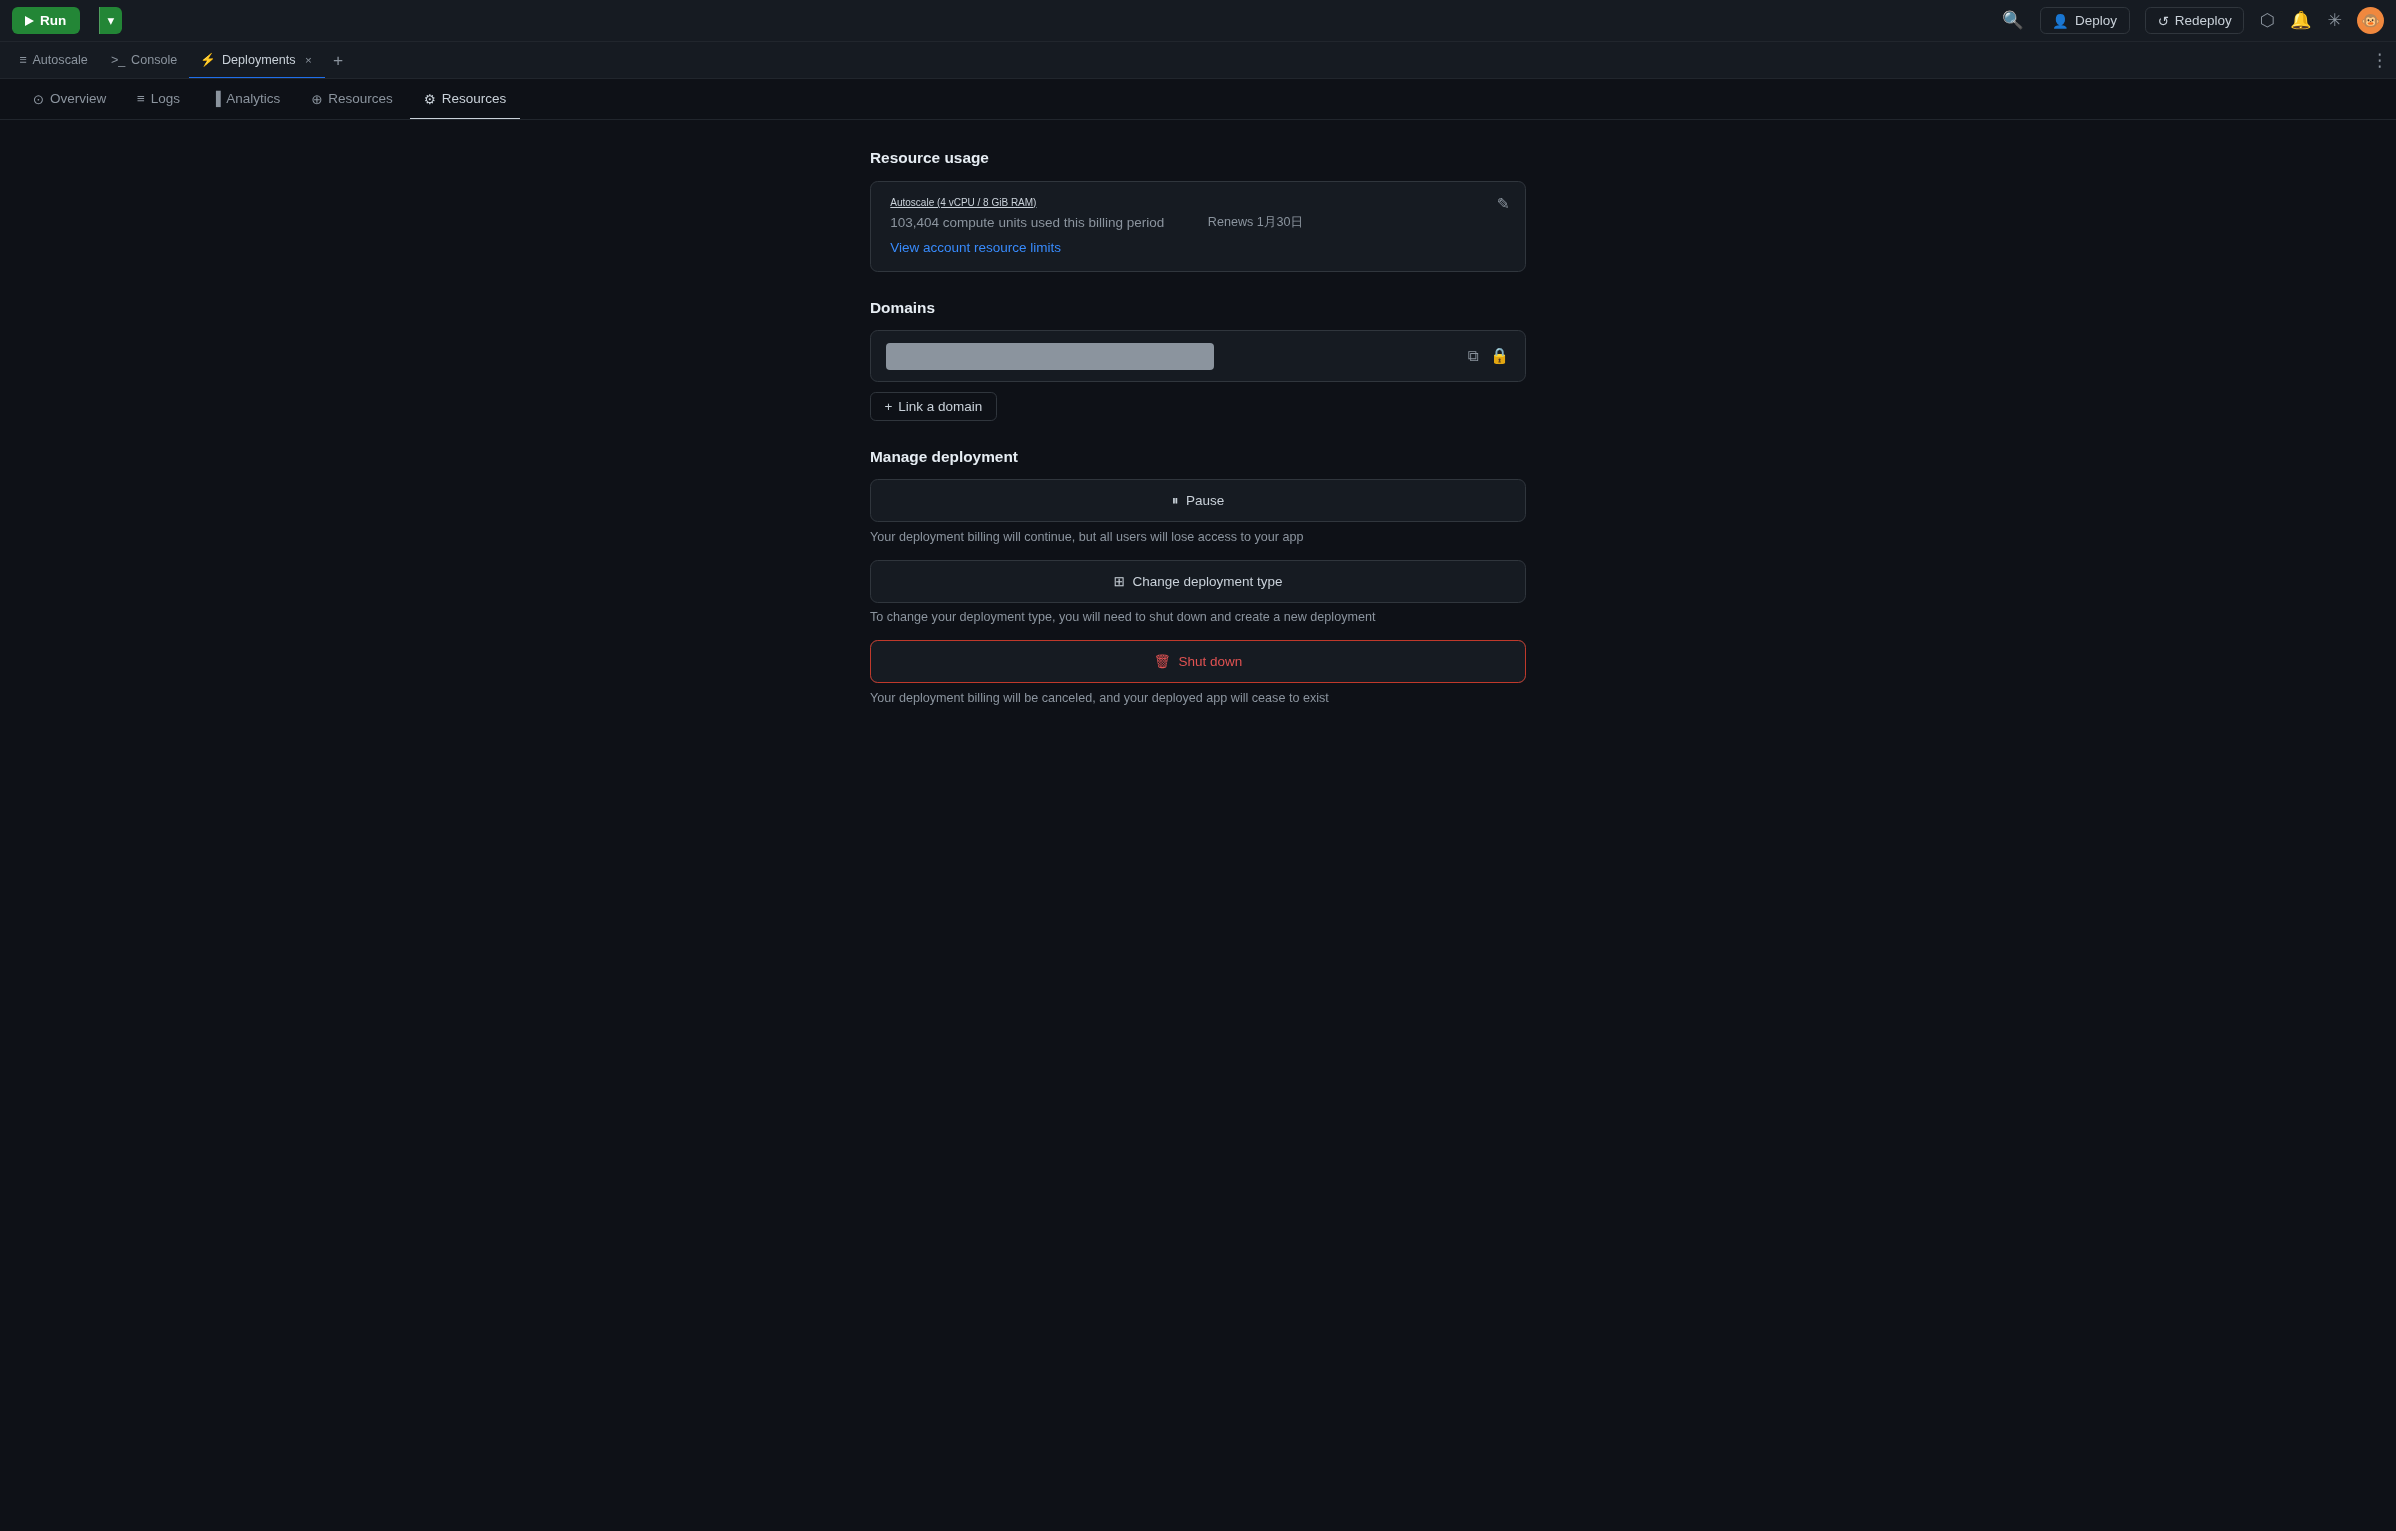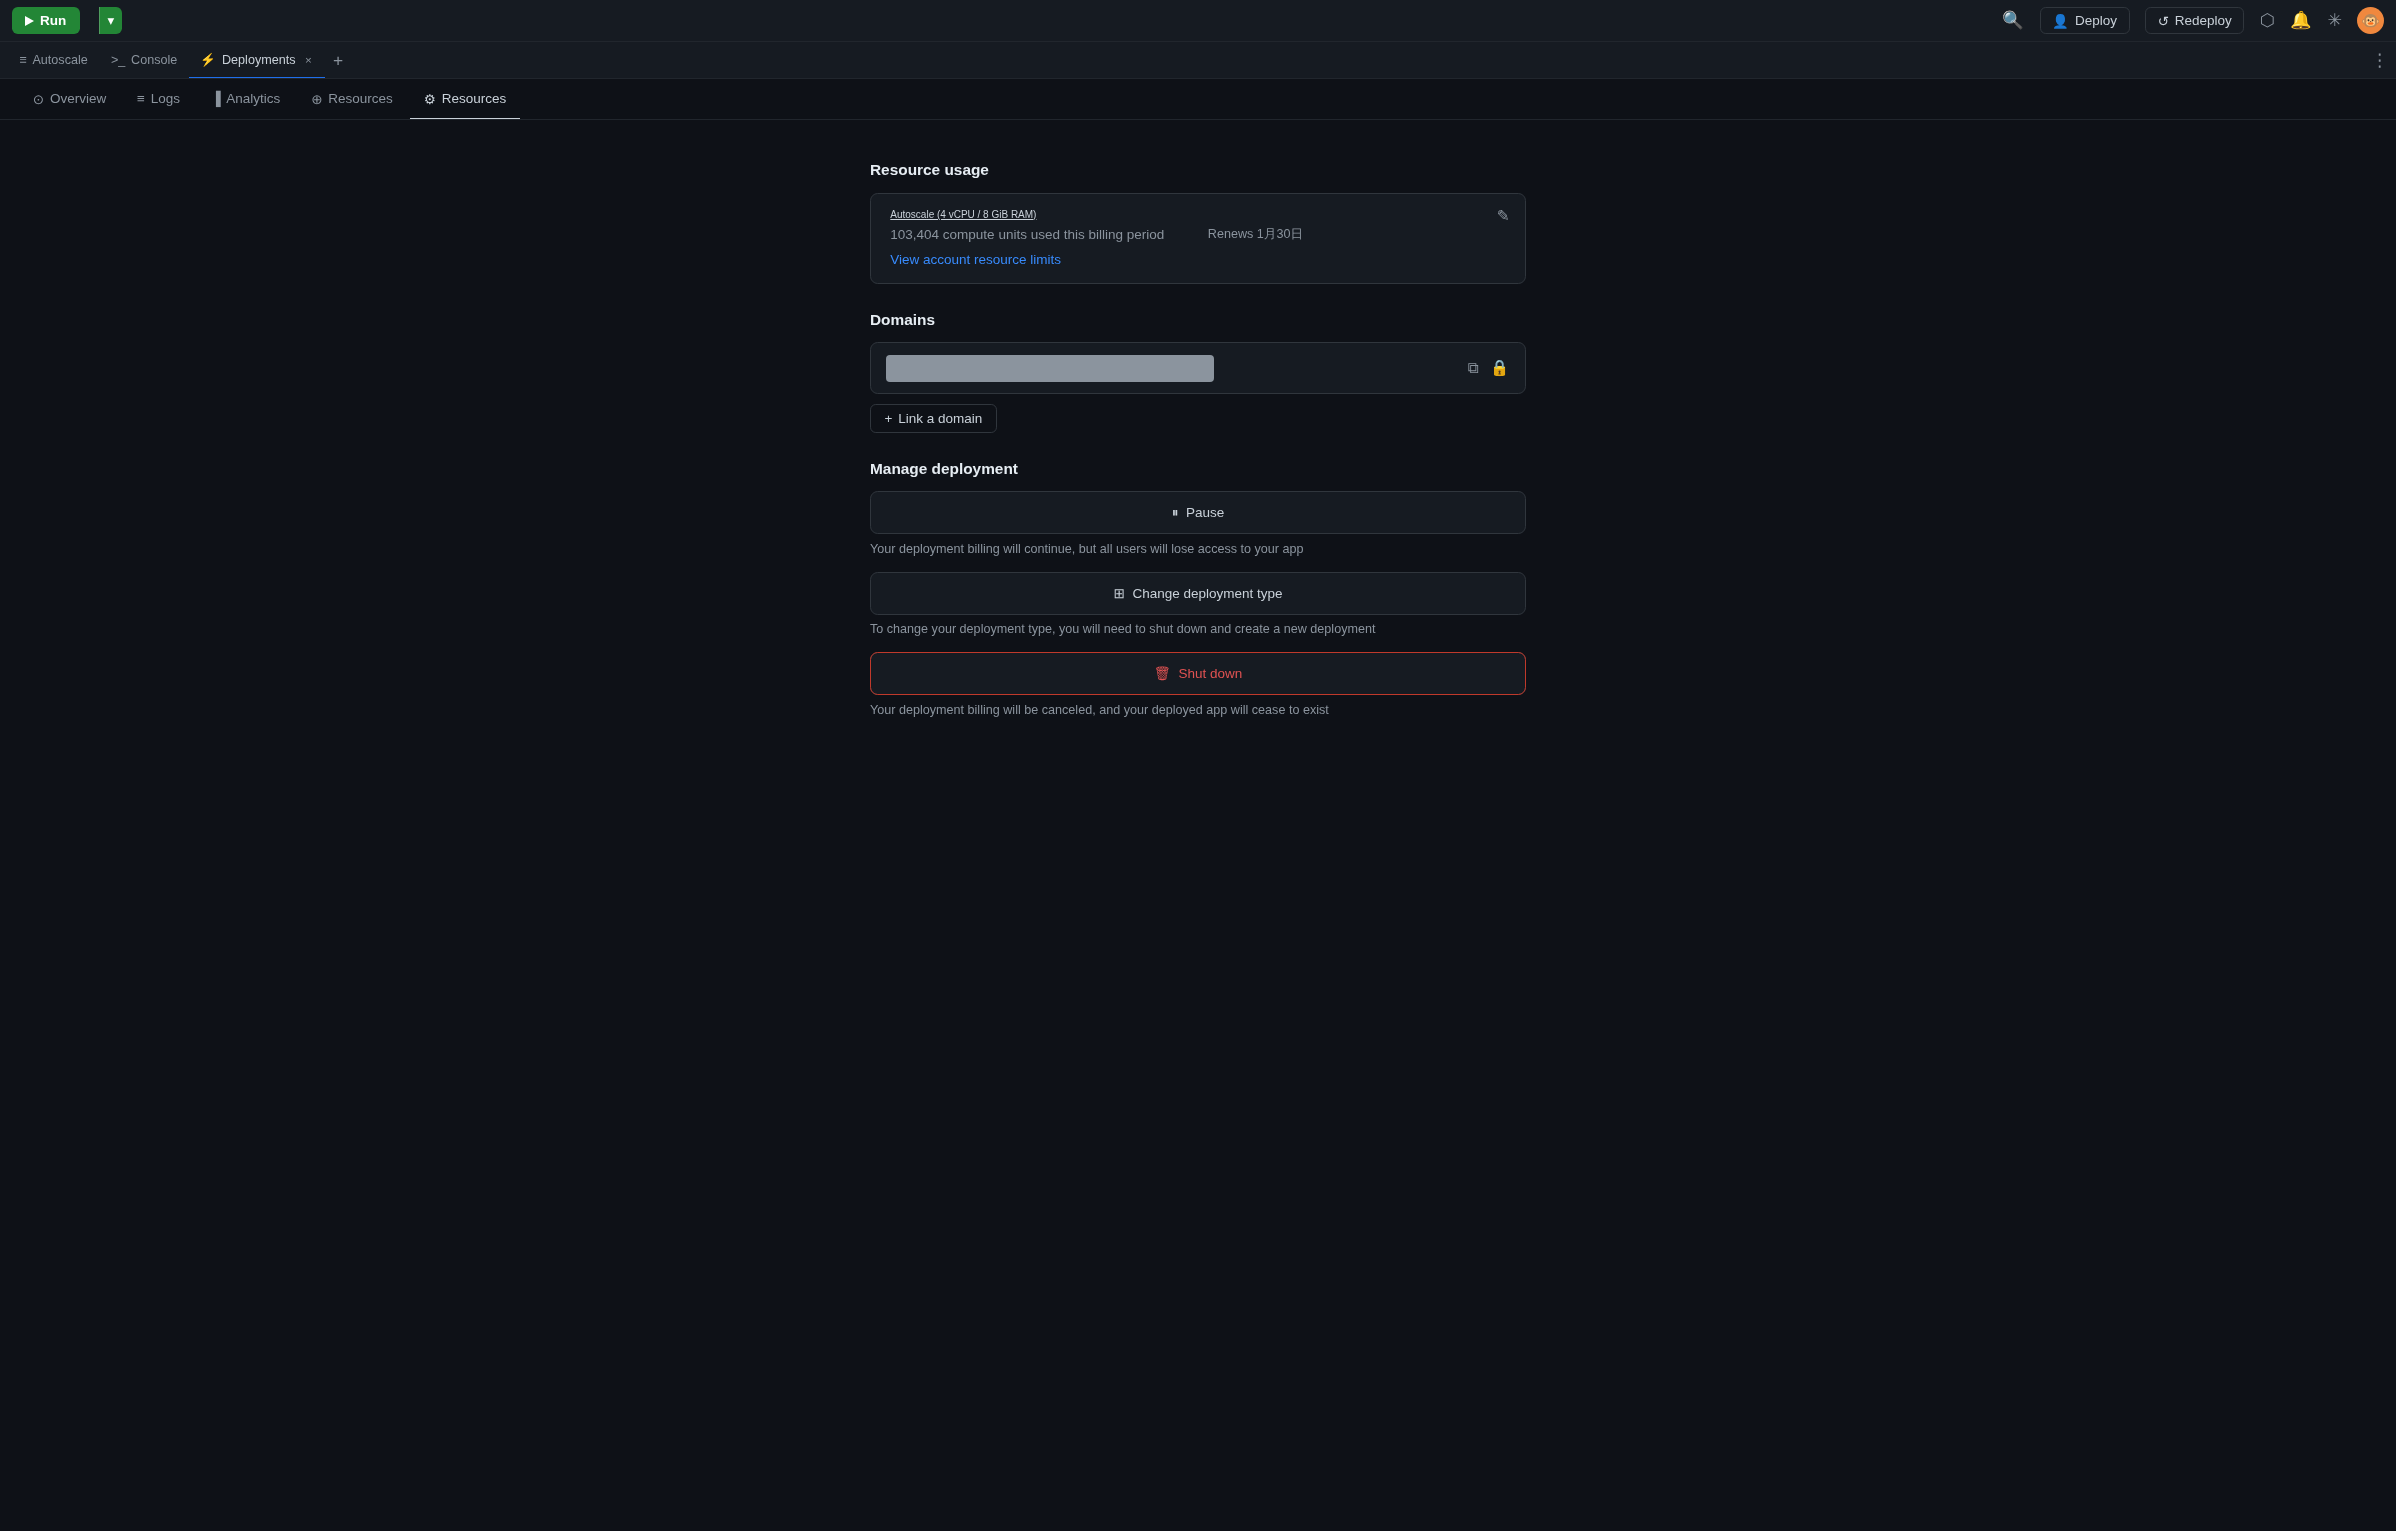--- a/index.html
+++ b/index.html
@@ -194,21 +194,20 @@
       margin: 0 auto;
       overflow-y: auto;
       height: calc(100vh - 120px);
     }
 
     .section-title {
       font-size: 15.4px;
       font-weight: 600;
       color: #e6edf3;
       margin-bottom: 13.5px;
-      margin-top: 12px;
     }
 
     
     .resource-card {
       background: #161b22;
       border: 1px solid #30363d;
       border-radius: 7.7px;
       padding: 15.4px 19.3px;
       margin-bottom: 27px;
       position: relative;

